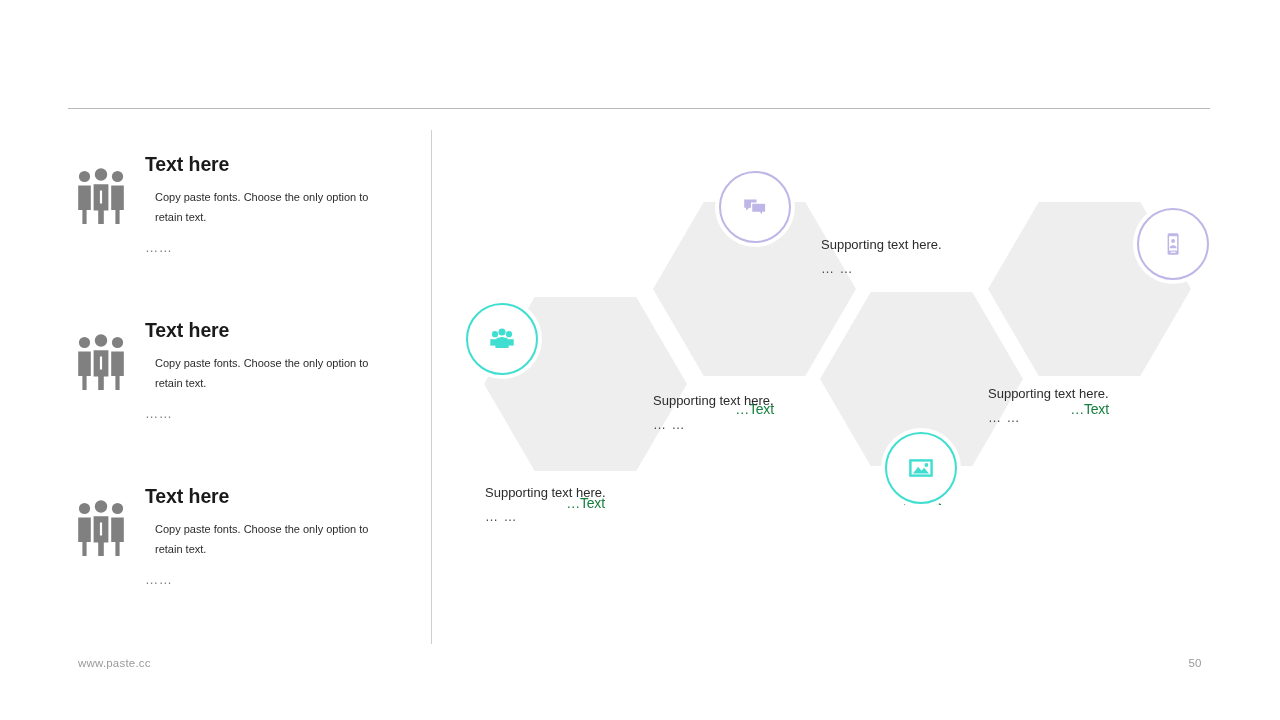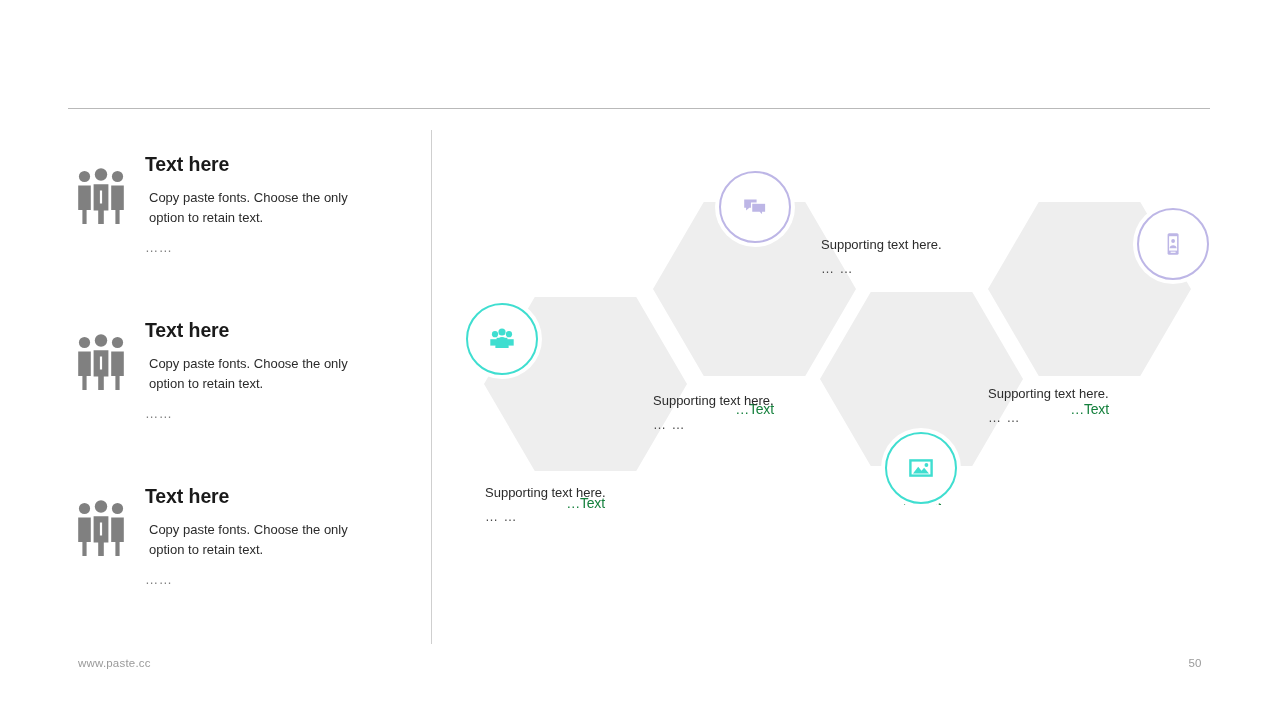--- a/index.html
+++ b/index.html
@@ -65,24 +65,24 @@
   }
   .feature-title {
     font-size: 19.5px;
     font-weight: bold;
     color: #1a1a1a;
     letter-spacing: -0.1px;
     line-height: 24px;
     margin: 0 0 12px 0;
   }
   .feature-desc {
-    font-size: 13px;
+    font-size: 11px;
     color: #2b2b2b;
     line-height: 19.5px;
-    margin: 4px;
+    margin: 10px;
     width: 230px;
   }
   .feature-dots {
     font-size: 13.2px;
     color: #808080;
     line-height: 19px;
     margin: 11px 0 0 0;
     letter-spacing: 0.5px;
   }
 

